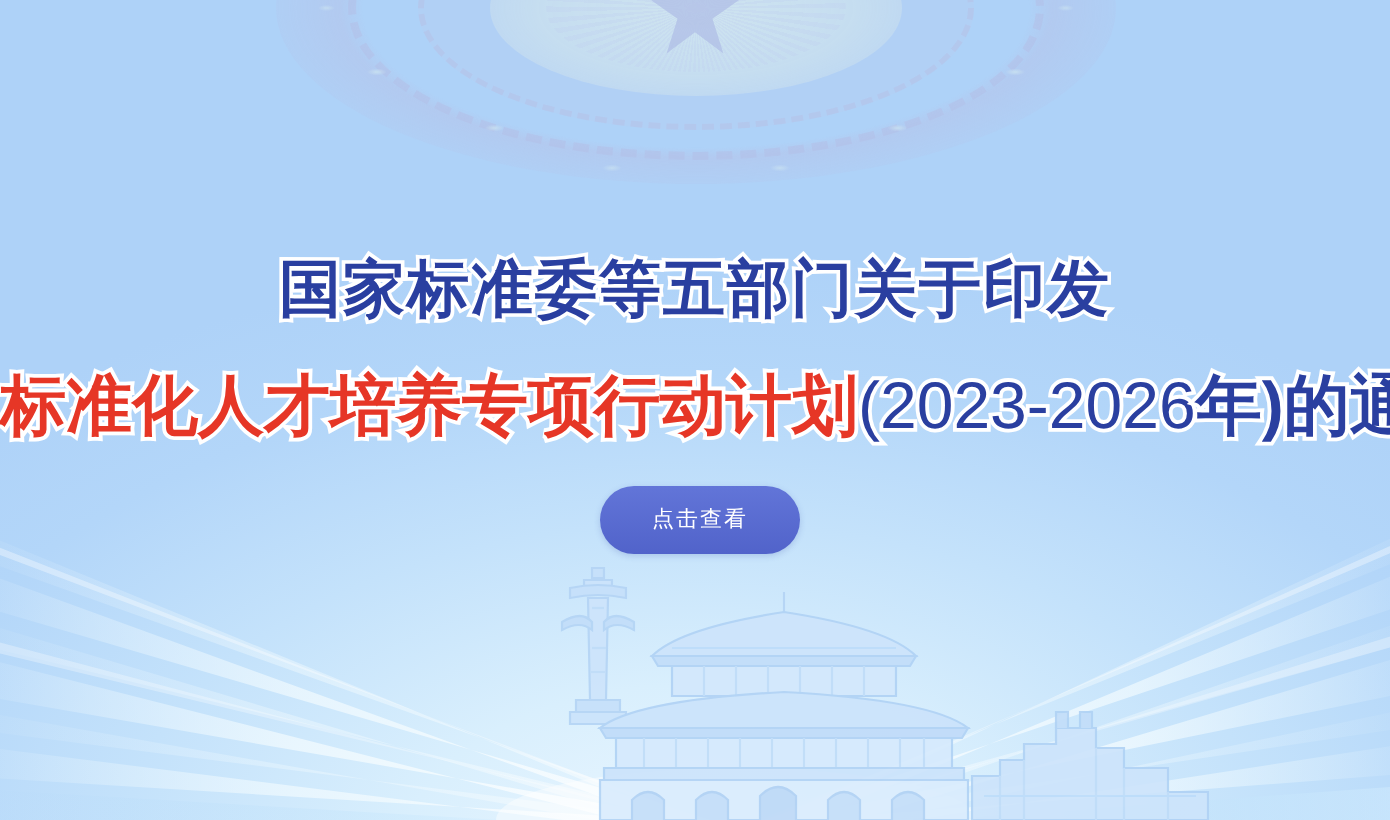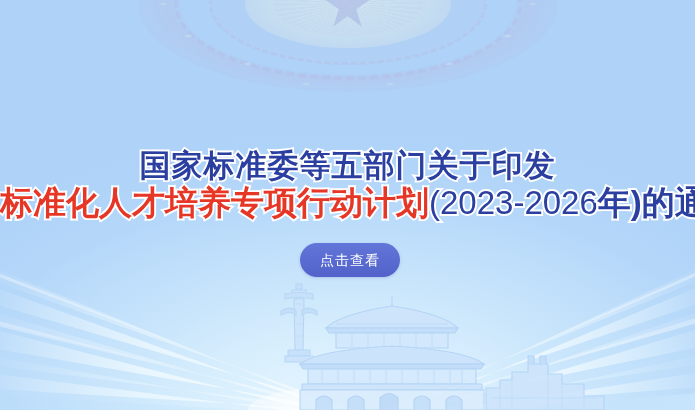--- a/index.html
+++ b/index.html
@@ -117,21 +117,20 @@
     left: 0;
     top: 124px;
     width: 695px;
     font-size: 31px;
     font-weight: bold;
     letter-spacing: 1px;
     color: #2a3fa0;
     -webkit-text-stroke: 3.6px #ffffff;
     paint-order: stroke fill;
     white-space: nowrap;
-    margin-top: 21px;
   }
   .line2 {
     position: absolute;
     left: 0;
     top: 181px;
     width: 695px;
     font-size: 33px;
     font-weight: bold;
     letter-spacing: 0px;
     white-space: nowrap;
@@ -147,21 +146,21 @@
     position: absolute;
     left: 300px;
     top: 243px;
     width: 100px;
     height: 34px;
     border: none;
     border-radius: 17px;
     background: linear-gradient(180deg, #6275d8 0%, #5163ca 100%);
     color: #ffffff;
     font-family: "Liberation Sans", "DejaVu Sans", sans-serif;
-    font-size: 14px;
+    font-size: 11px;
     font-weight: normal;
     letter-spacing: 1px;
     cursor: pointer;
     padding: 0;
     line-height: 34px;
     box-shadow: 0 1px 3px rgba(60,80,170,0.22);
   }
 </style>
 </head>
 <body>

